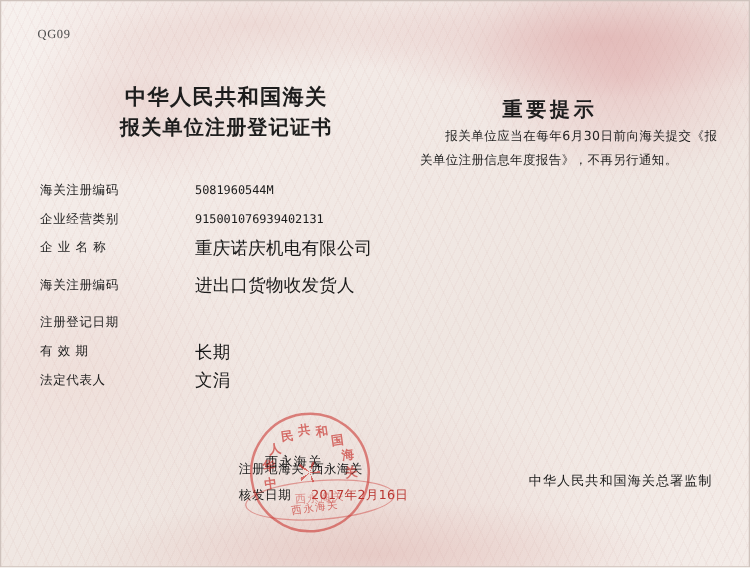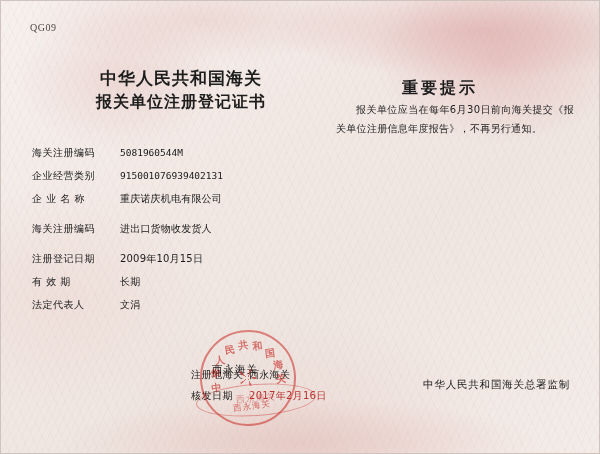--- a/index.html
+++ b/index.html
@@ -101,35 +101,36 @@
     position: absolute;
     left: 32px;
     top: 146px;
     width: 300px;
   }
   .field-row {
     display: flex;
     align-items: flex-start;
     margin-bottom: 9px;
     min-height: 14px;
+    gap: 36px;
   }
   .field-row.tall { margin-bottom: 16px; justify-content: space-between; }
   .field-label {
     width: 88px;
     flex: 0 0 88px;
     font-family: "DejaVu Sans", sans-serif;
     font-size: 10px;
     color: #232323;
     letter-spacing: 0.5px;
     line-height: 14px;
   }
   .field-value {
     flex: 1;
     font-family: "DejaVu Sans", sans-serif;
-    font-size: 10px;
+    font-size: 14px;
     color: #1a1a1a;
     line-height: 14px;
     letter-spacing: 0.2px;
   }
   .field-value.mono {
     font-family: "DejaVu Sans Mono", monospace;
     font-size: 9.5px;
     letter-spacing: 0;
   }
 
@@ -311,21 +312,20 @@
     <div class="field-row tall">
       <div class="field-label">企 业 名 称</div>
       <div class="field-value">重庆诺庆机电有限公司</div>
     </div>
     <div class="field-row tall">
       <div class="field-label">海关注册编码</div>
       <div class="field-value">进出口货物收发货人</div>
     </div>
     <div class="field-row">
       <div class="field-label">注册登记日期</div>
-      <div class="field-value">2009年10月15日</div>
     </div>
     <div class="field-row">
       <div class="field-label">有 效 期</div>
       <div class="field-value">长期</div>
     </div>
     <div class="field-row">
       <div class="field-label">法定代表人</div>
       <div class="field-value">文涓</div>
     </div>
   </div>

